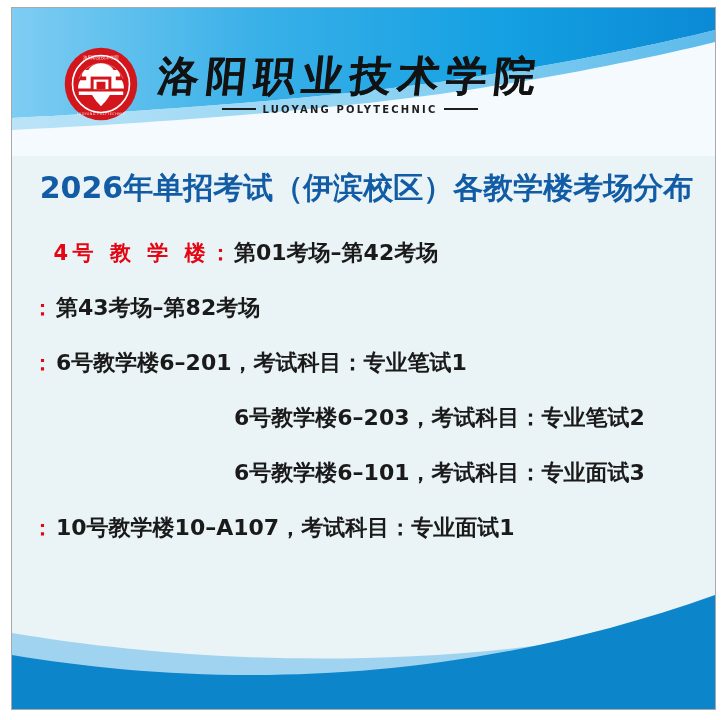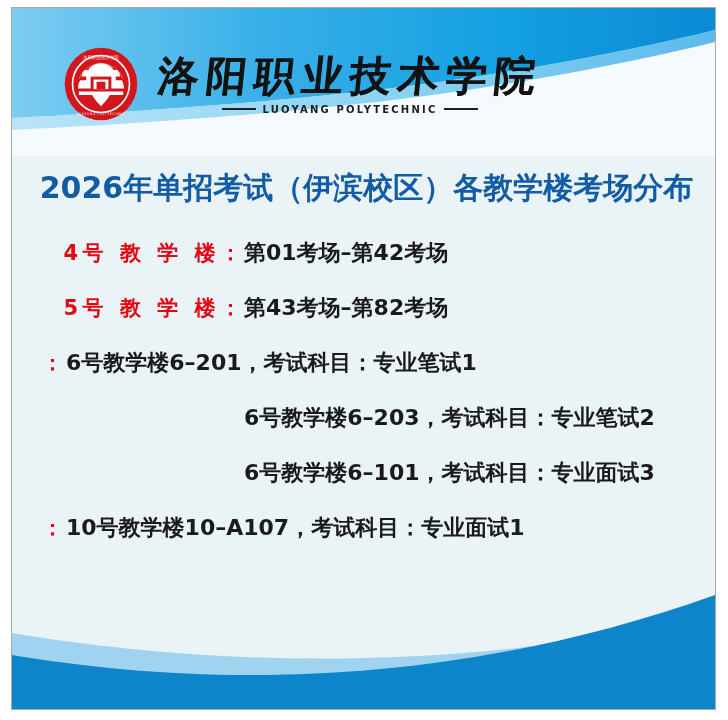--- a/index.html
+++ b/index.html
@@ -116,21 +116,21 @@
     font-size: 30px;
     font-weight: 700;
     color: #125ca6;
     letter-spacing: 0px;
     white-space: nowrap;
     padding-left: 6px;
   }
 
   .rows {
     margin-top: 29px;
-    padding-left: 30px;
+    padding-left: 20px;
   }
 
   .row {
     display: flex;
     align-items: baseline;
     height: 55px;
   }
   .row-label {
     width: 178px;
     flex: 0 0 178px;
@@ -238,21 +238,20 @@
 
     <div class="rows">
 
       <div class="row">
         <span class="row-label spaced">4号 教 学 楼</span>
         <span class="row-colon">：</span>
         <span class="row-value">第01考场–第42考场</span>
       </div>
 
       <div class="row">
-        <span class="row-label spaced">5号 教 学 楼</span>
         <span class="row-colon">：</span>
         <span class="row-value">第43考场–第82考场</span>
       </div>
 
       <div class="row">
         <span class="row-colon">：</span>
         <span class="row-value">6号教学楼6–201，考试科目：专业笔试1</span>
       </div>
 
       <div class="row cont">

